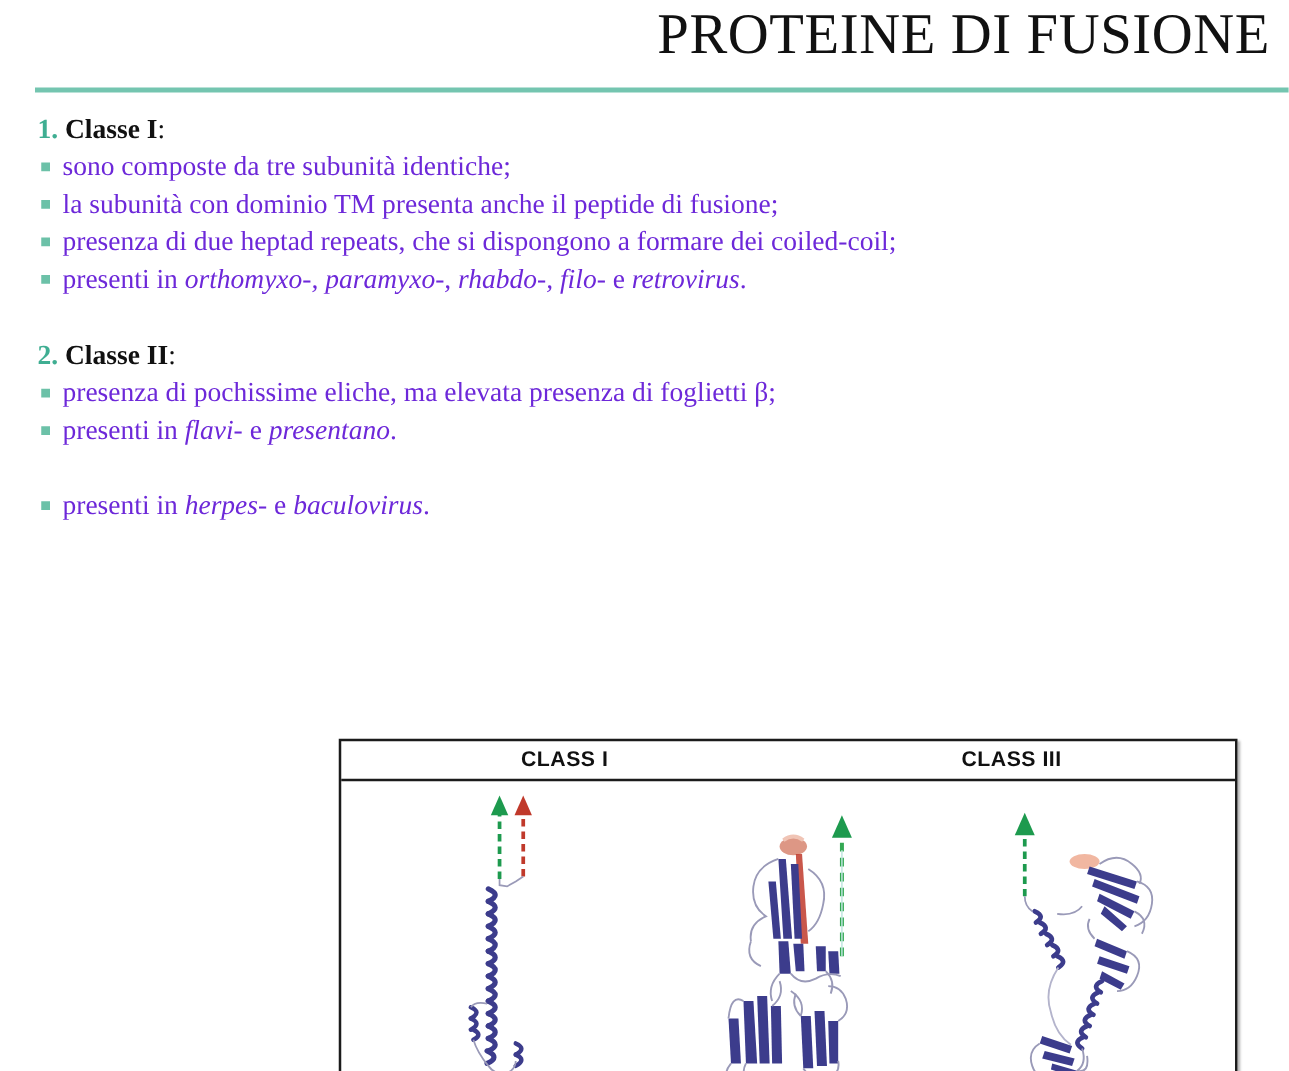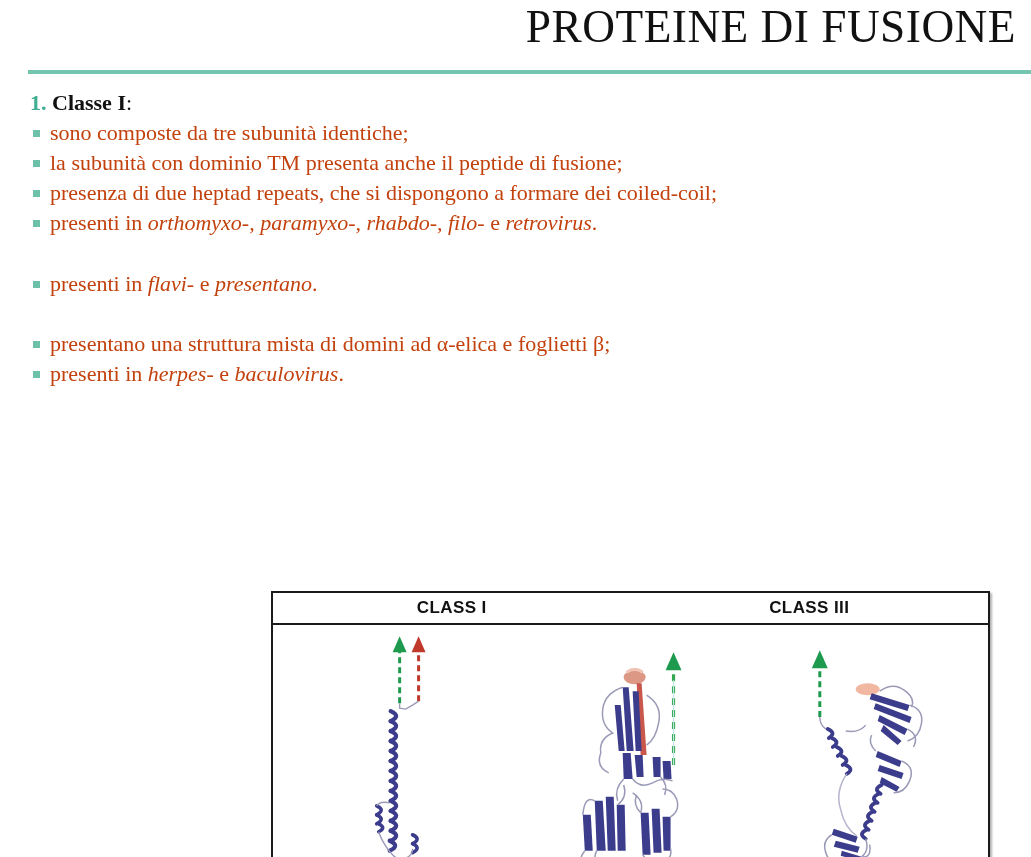--- a/index.html
+++ b/index.html
@@ -74,21 +74,21 @@
     color: #111111;
     font-weight: normal;
   }
 
   .bullet-line {
     position: relative;
     font-size: 22px;
     line-height: 30px;
     padding-left: 50px;
     white-space: nowrap;
-    color: #c2410c;
+    color: #6d28d9;
   }
   .bullet-line .sq {
     position: absolute;
     left: 33px;
     top: 12px;
     width: 7px;
     height: 7px;
     background: #6cc1a8;
   }
   .bullet-line i {
@@ -178,35 +178,39 @@
     </div>
     <div class="bullet-line">
       <span class="sq"></span>
       <span>presenti in </span><i>orthomyxo-, paramyxo-, rhabdo-, filo-</i><span> e </span><i>retrovirus</i><span>.</span>
     </div>
   </div>
 
   <div class="gap"></div>
 
   <div class="class-block">
-
+    <div class="class-heading">
+      <span class="num">2.</span>
+      <span class="name">Classe II</span><span class="colon">:</span>
+    </div>
+
+    <div class="bullet-line">
+      <span class="sq"></span>
+      <span> presenza di pochissime eliche, ma elevata presenza di foglietti β;</span>
+    </div>
     <div class="bullet-line">
       <span class="sq"></span>
       <span>presenti in </span><i>flavi-</i><span> e </span><i>presentano</i><span>.</span>
     </div>
   </div>
 
   <div class="gap-small"></div>
 
   <div class="class-block">
 
-    <div class="bullet-line">
-      <span class="sq"></span>
-      <span>presentano una struttura mista di domini ad α-elica e foglietti β;</span>
-    </div>
     <div class="bullet-line">
       <span class="sq"></span>
       <span>presenti in </span><i>herpes-</i><span> e </span><i>baculovirus</i><span>.</span>
     </div>
   </div>
 
 </div>
 
 <div class="figure-panel">
 

